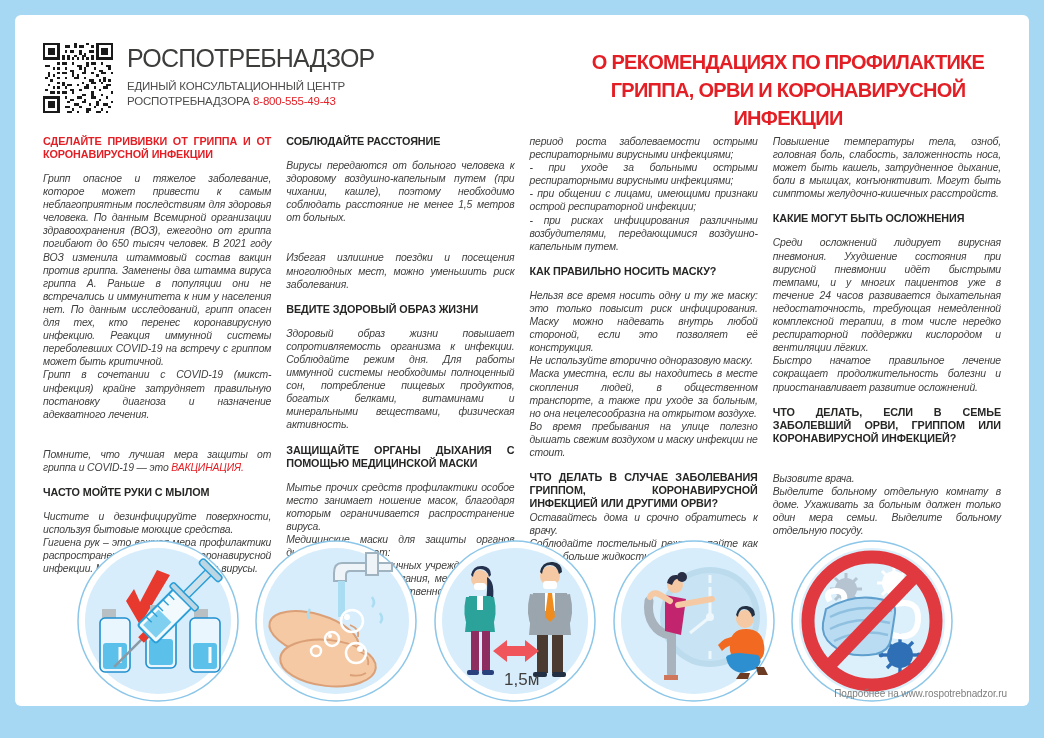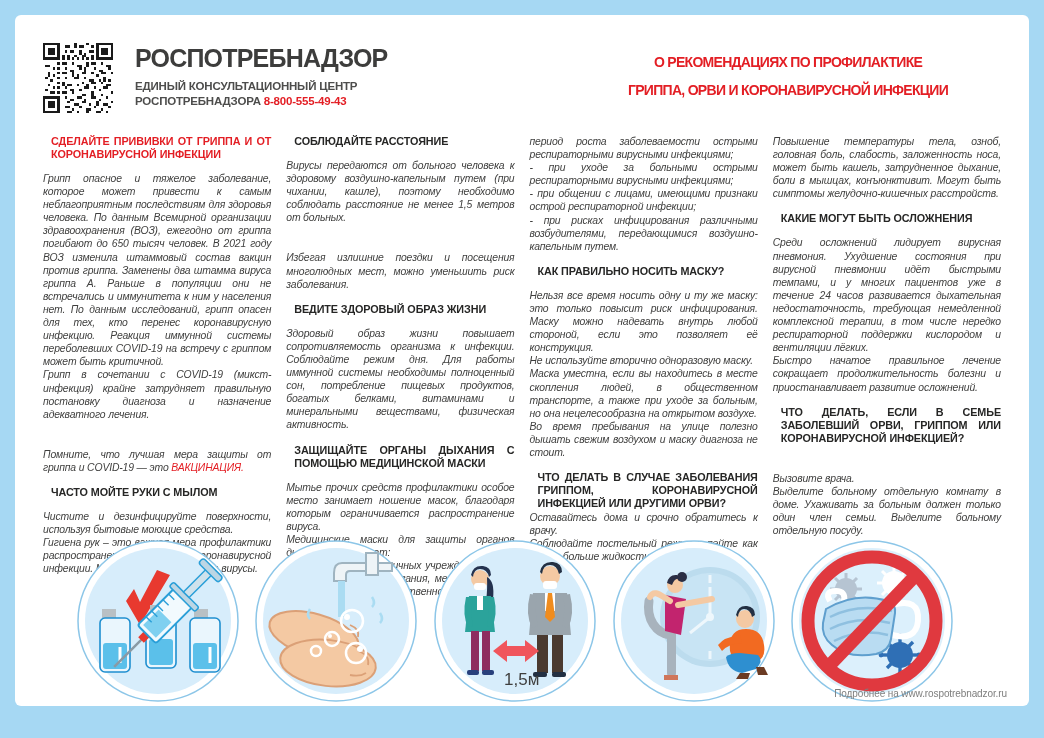--- a/index.html
+++ b/index.html
@@ -7,38 +7,38 @@
     width:1044px;height:738px;position:relative;overflow:hidden;
     font-family:"Liberation Sans","DejaVu Sans",sans-serif;
     background:#a6d8f3;
   }
   .page{
     position:absolute;left:15px;top:15px;width:1014px;height:691px;
     background:#ffffff;border-radius:6px;
   }
   
   .qr{position:absolute;left:28px;top:28px;width:70px;height:70px;}
-  .brand{position:absolute;left:120px;top:29px;width:260px;font-weight:bold;}
+  .brand{position:absolute;left:112px;top:29px;width:260px;}
   .brand-name{
     font-size:25px;letter-spacing:-0.8px;color:#3d3d3c;line-height:28px;white-space:nowrap;
   }
   .brand-sub{margin-top:7px;font-size:11.5px;line-height:15px;color:#4d4d4c;letter-spacing:-0.2px;}
   .brand-phone{color:#e31e24;}
   .title{
     position:absolute;left:540px;top:33px;width:466px;text-align:center;
-    color:#e31e24;font-weight:bold;font-size:14px;line-height:28px;letter-spacing:-0.7px;
+    color:#e31e24;font-weight:bold;font-size:20px;line-height:28px;letter-spacing:-0.7px;
   }
   
   .cols{
     position:absolute;left:28px;top:120px;width:958px;
     display:flex;gap:15px;
   }
   .col{flex:1 1 0;min-width:0;}
   .col h3{
-    margin:12px 0 11px 8px;font-size:10.8px;line-height:13px;
+    margin:12px 0 11px 0;font-size:10.8px;line-height:13px;
     color:#262625;text-align:justify;letter-spacing:-0.1px;
   }
   .col h3.red{color:#e31e24;}
   .col h3.first{margin-top:0;}
   .col h3.tight{margin-bottom:1px;}
   .col p{
     margin:0;font-size:10.4px;line-height:13.1px;color:#3f3f3e;
     text-align:justify;letter-spacing:-0.15px;font-style:italic;
   }
   .col p.gap{margin-top:27px;}
@@ -127,34 +127,34 @@
 
     <div class="col">
       <p>период роста заболеваемости острыми респираторными вирусными инфекциями;</p>
       <p>- при уходе за больными острыми респираторными вирусными инфекциями;</p>
       <p>- при общении с лицами, имеющими признаки острой респираторной инфекции;</p>
       <p>- при рисках инфицирования различными возбудителями, передающимися воздушно-капельным путем.</p>
       <h3>КАК ПРАВИЛЬНО НОСИТЬ МАСКУ?</h3>
       <p>Нельзя все время носить одну и ту же маску: это только повысит риск инфицирования. Маску можно надевать внутрь любой стороной, если это позволяет её конструкция.</p>
       <p>Не используйте вторично одноразовую маску.</p>
       <p>Маска уместна, если вы находитесь в месте скопления людей, в общественном транспорте, а также при уходе за больным, но она нецелесообразна на открытом воздухе.</p>
-      <p>Во время пребывания на улице полезно дышать свежим воздухом и маску диагноза не стоит.</p>
+      <p>Во время пребывания на улице полезно дышать свежим воздухом и маску инфекции не стоит.</p>
       <h3 class="tight">ЧТО ДЕЛАТЬ В СЛУЧАЕ ЗАБОЛЕВАНИЯ ГРИППОМ, КОРОНАВИРУСНОЙ ИНФЕКЦИЕЙ ИЛИ ДРУГИМИ ОРВИ?</h3>
       <p>Оставайтесь дома и срочно обратитесь к врачу.</p>
       <p>Соблюдайте постельный режим и пейте как можно больше жидкости.</p>
     </div>
 
     <div class="col">
       <p>Повышение температуры тела, озноб, головная боль, слабость, заложенность носа, может быть кашель, затрудненное дыхание, боли в мышцах, конъюнктивит. Могут быть симптомы желудочно-кишечных расстройств.</p>
       <h3>КАКИЕ МОГУТ БЫТЬ ОСЛОЖНЕНИЯ</h3>
       <p>Среди осложнений лидирует вирусная пневмония. Ухудшение состояния при вирусной пневмонии идёт быстрыми темпами, и у многих пациентов уже в течение 24 часов развивается дыхательная недостаточность, требующая немедленной комплексной терапии, в том числе нередко респираторной поддержки кислородом и вентиляции лёгких.</p>
       <p>Быстро начатое правильное лечение сокращает продолжительность болезни и приостанавливает развитие осложнений.</p>
       <h3>ЧТО ДЕЛАТЬ, ЕСЛИ В СЕМЬЕ ЗАБОЛЕВШИЙ ОРВИ, ГРИППОМ ИЛИ КОРОНАВИРУСНОЙ ИНФЕКЦИЕЙ?</h3>
       <p class="gap">Вызовите врача.</p>
-      <p>Выделите больному отдельную комнату в доме. Ухаживать за больным должен только один член семьи. Выделите больному отдельную посуду.</p>
+      <p>Выделите больному отдельную комнату в доме. Ухаживать за больным должен только один мера семьи. Выделите больному отдельную посуду.</p>
     </div>
   </div>
 
   <div class="icons">
     <div class="spacer-l"></div>
 
     <svg viewBox="0 0 164 164">
       <circle cx="82" cy="82" r="80" fill="#ffffff" stroke="#8cc6e8" stroke-width="1.5"></circle>
       <circle cx="82" cy="82" r="73" fill="#d7edfb"></circle>
       <polygon points="50,62 64,86 94,36 81,31 64,63 58,50" fill="#e8392f"></polygon>

